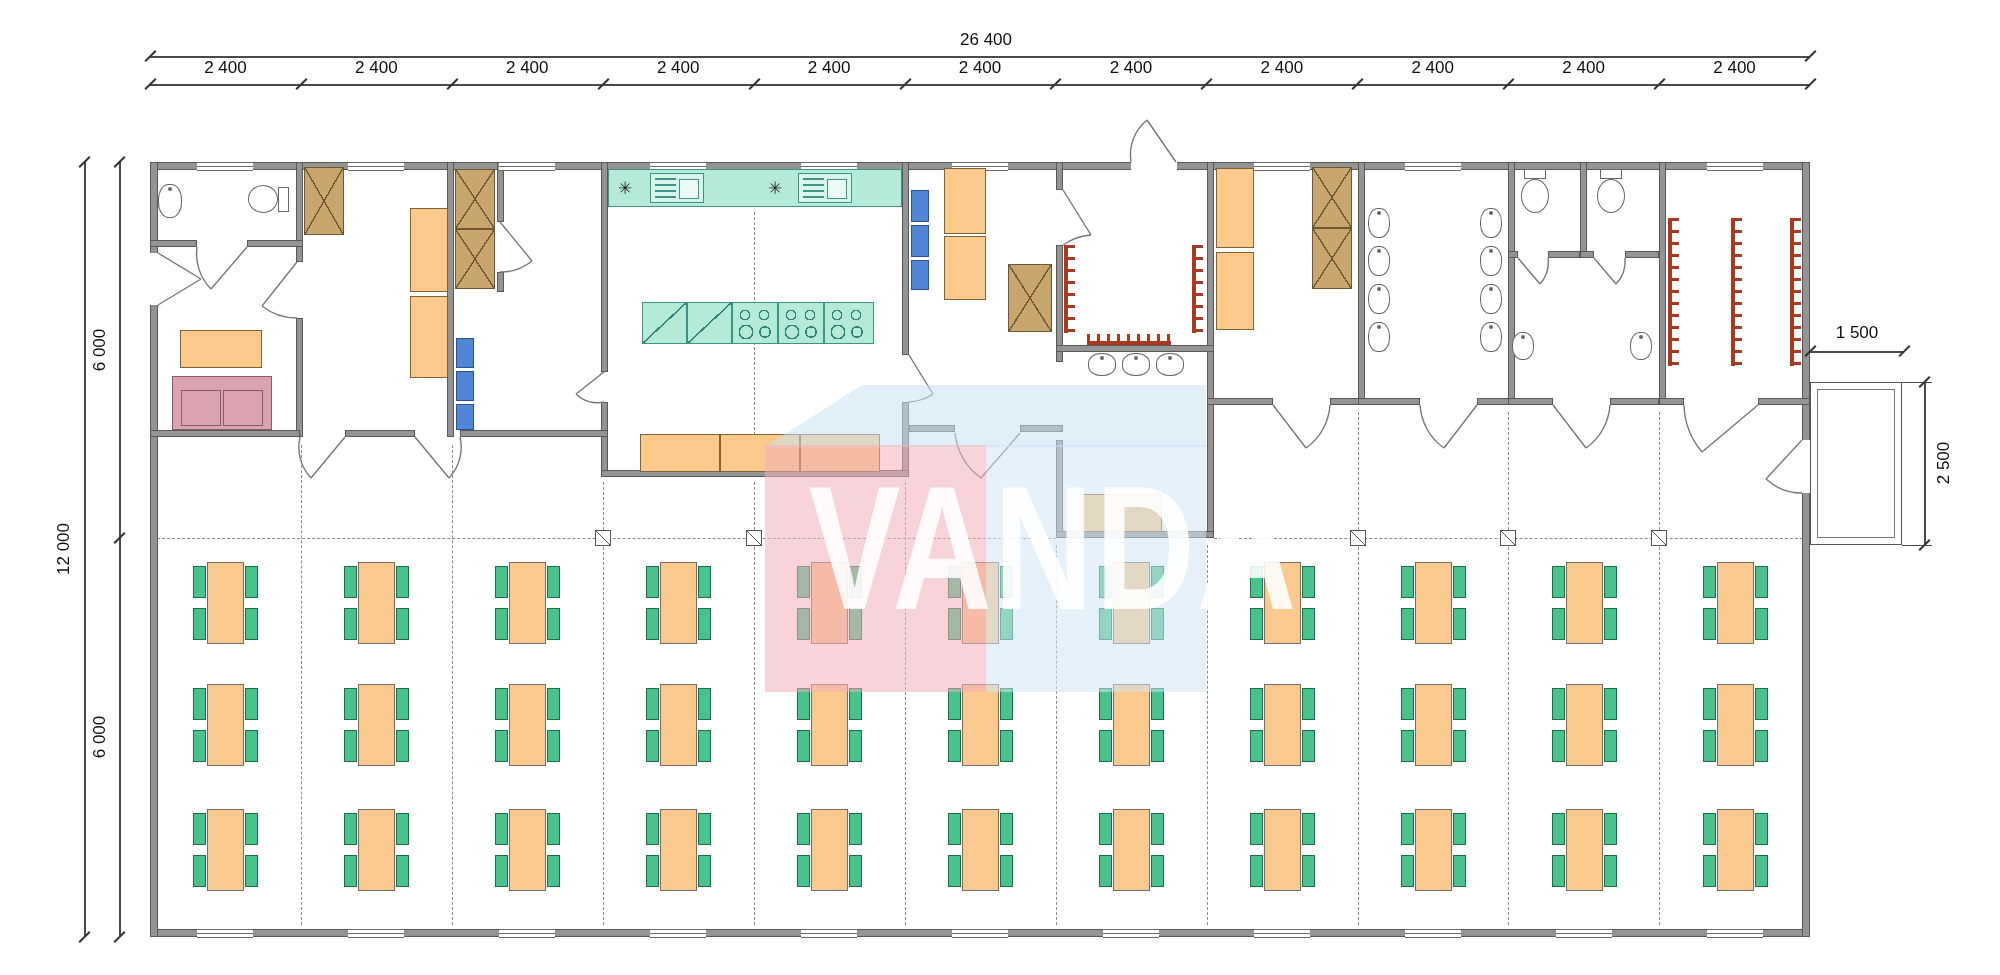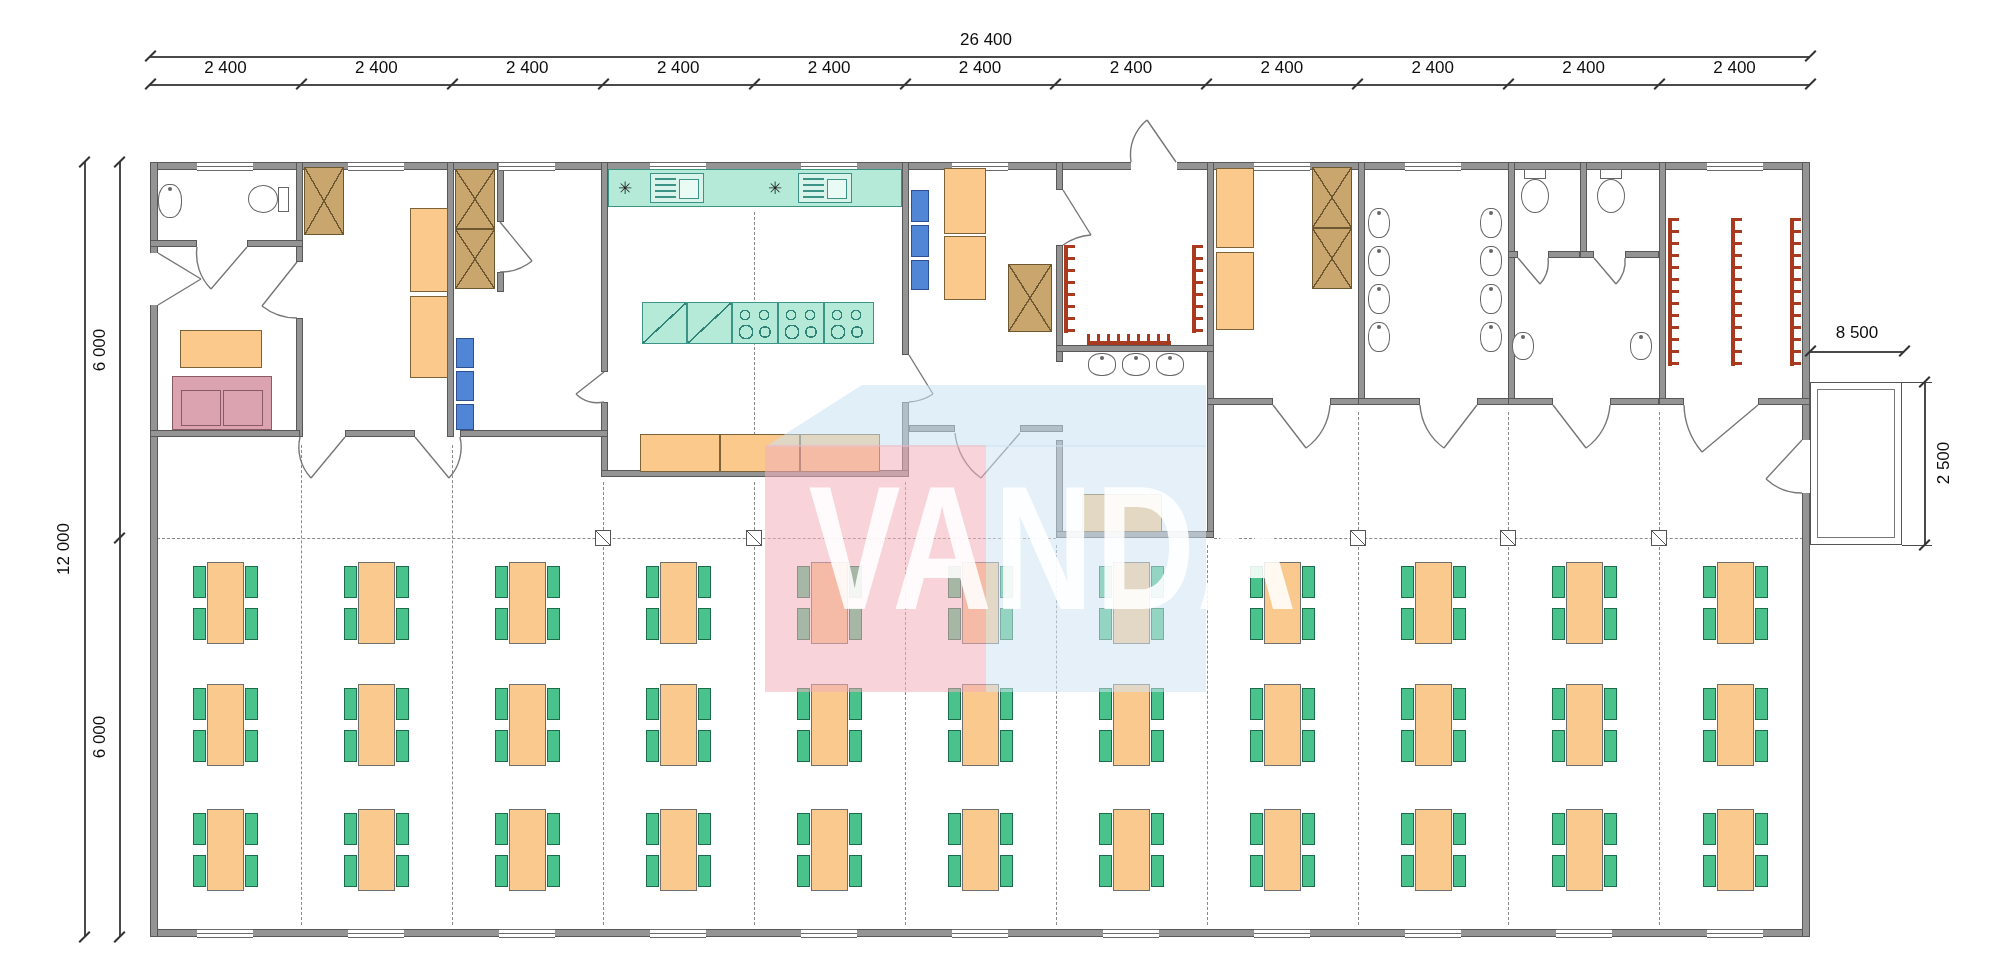--- a/index.html
+++ b/index.html
@@ -535,21 +535,21 @@
     <div class="dim" style="left:119px;top:162px;width:1.5px;height:775px;"></div>
     <div class="tick" style="left:119px;top:162px;"></div>
     <div class="tick" style="left:119px;top:538px;"></div>
     <div class="tick" style="left:119px;top:937px;"></div>
     <div class="dlabv" style="left:100px;top:350px;">6 000</div>
     <div class="dlabv" style="left:100px;top:737px;">6 000</div>
 
     <div class="dim" style="left:1810px;top:351px;width:94px;height:1.5px;"></div>
     <div class="tick" style="left:1810px;top:351px;"></div>
     <div class="tick" style="left:1904px;top:351px;"></div>
-    <div class="dlab" style="left:1857px;top:333px;">8 500</div>
+    <div class="dlab" style="left:1857px;top:333px;">1 500</div>
     <div class="dim" style="left:1902px;top:382px;width:30px;height:1px;"></div>
     <div class="dim" style="left:1902px;top:545px;width:30px;height:1px;"></div>
     <div class="dim" style="left:1924px;top:382px;width:1.5px;height:163px;"></div>
     <div class="tick" style="left:1924px;top:382px;"></div>
     <div class="tick" style="left:1924px;top:545px;"></div>
     <div class="dlabv" style="left:1944px;top:463px;">2 500</div>
   </div>
 
   <div id="wm">
     <svg width="2000" height="975" viewBox="0 0 2000 975">

